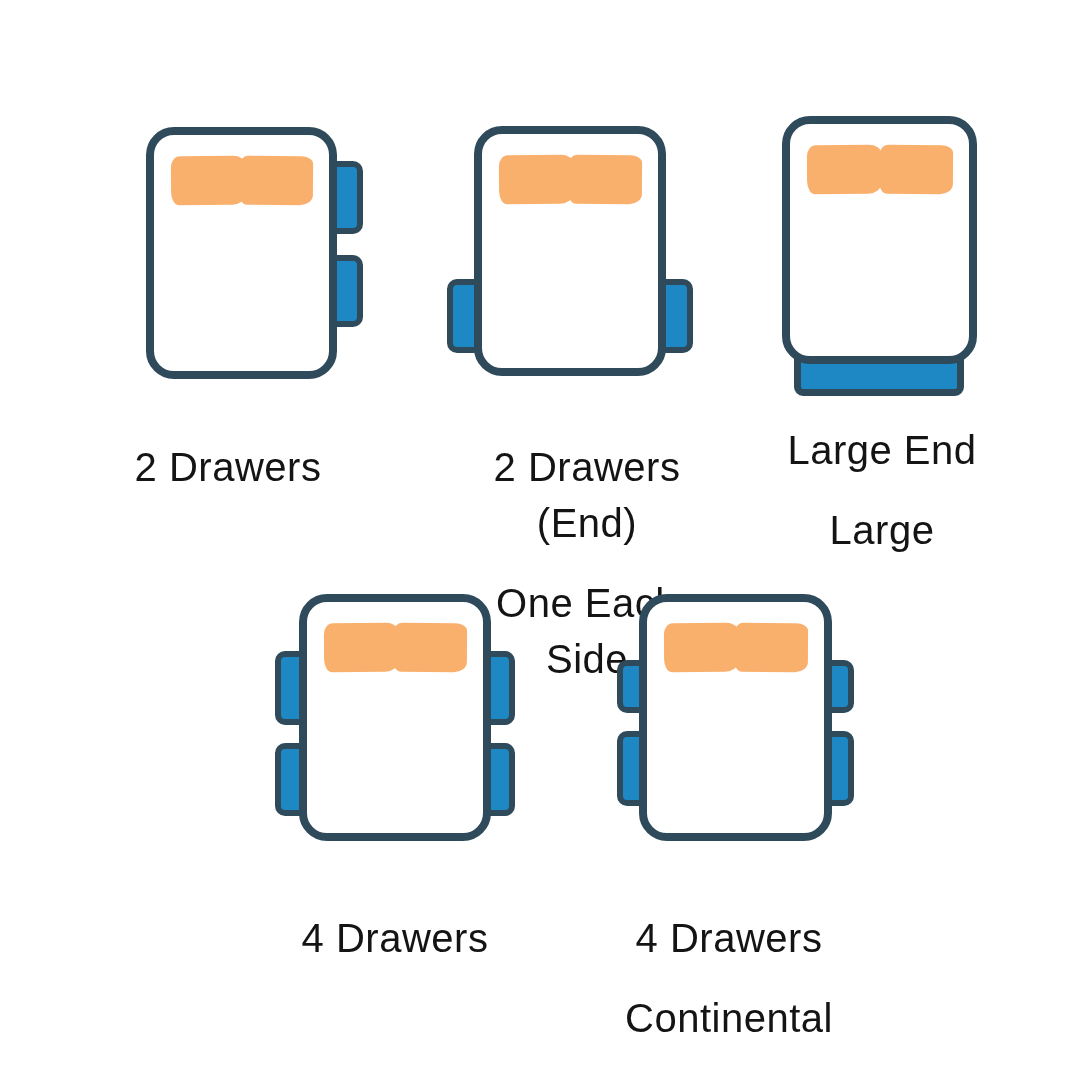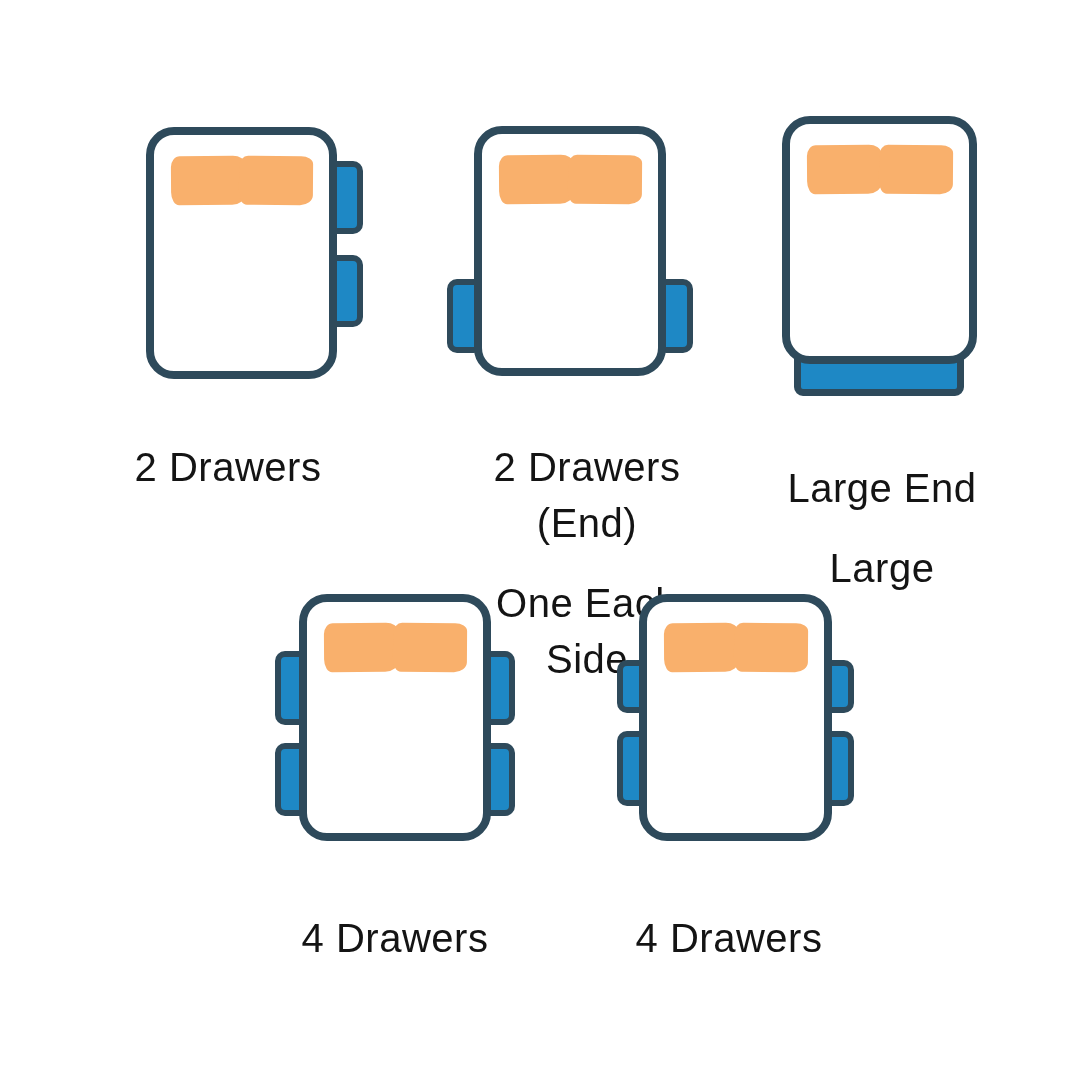--- a/index.html
+++ b/index.html
@@ -80,21 +80,21 @@
     position: absolute;
     text-align: center;
     color: var(--text);
     font-size: 40px;
     line-height: 56px;
     letter-spacing: 0.5px;
   }
   .cap-line { display: block; }
   #cap1 { left: 52px;  top: 391px; width: 304px; }
   #cap2 { left: 402px; top: 391px; width: 322px; }
-  #cap3 { left: 706px; top: 412px; width: 304px; }
+  #cap3 { left: 706px; top: 374px; width: 304px; }
   #cap4 { left: 219px; top: 862px; width: 304px; }
   #cap5 { left: 553px; top: 862px; width: 304px; }
 </style>
 </head>
 <body>
 
 <div id="canvas">
 
   <div class="bed" id="bed1">
     <div class="drawer drawer-1"></div>
@@ -153,15 +153,16 @@
     <div class="drawer drawer-l2"></div>
     <div class="drawer drawer-r1"></div>
     <div class="drawer drawer-r2"></div>
     <div class="bed-body">
       <div class="pillow pillow--left"></div>
       <div class="pillow pillow--right"></div>
     </div>
   </div>
   <div class="caption" id="cap5">
     <span class="cap-line">4 Drawers</span>
+    <span class="cap-line">Continental</span>
   </div>
 
 </div>
 
 </body></html>

